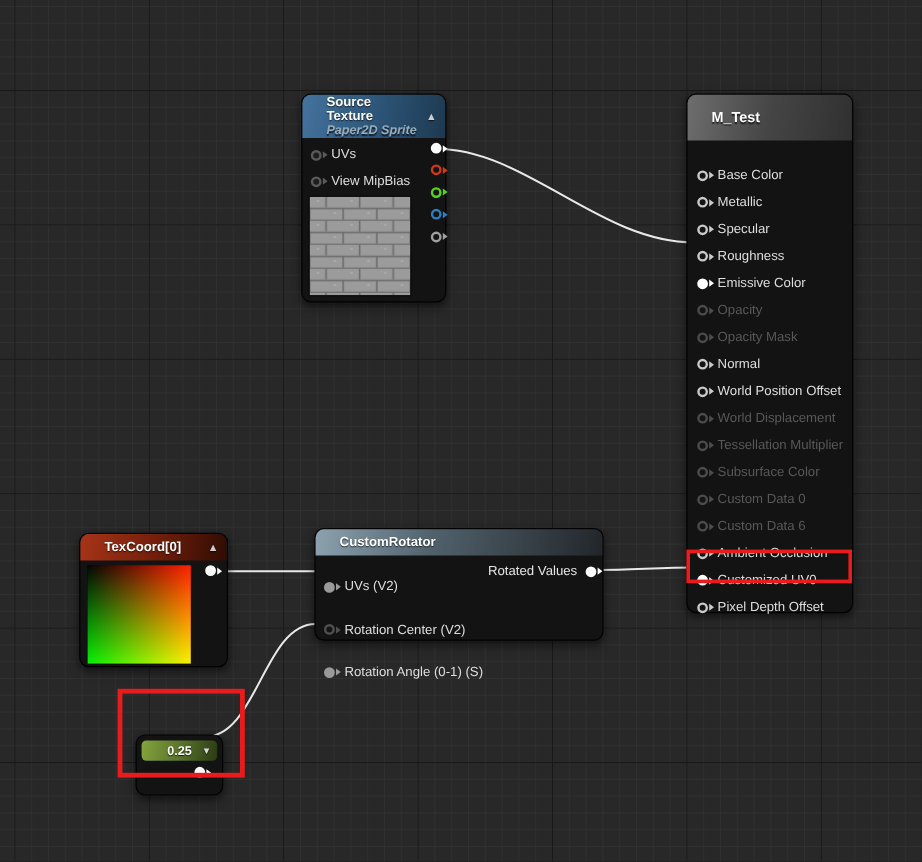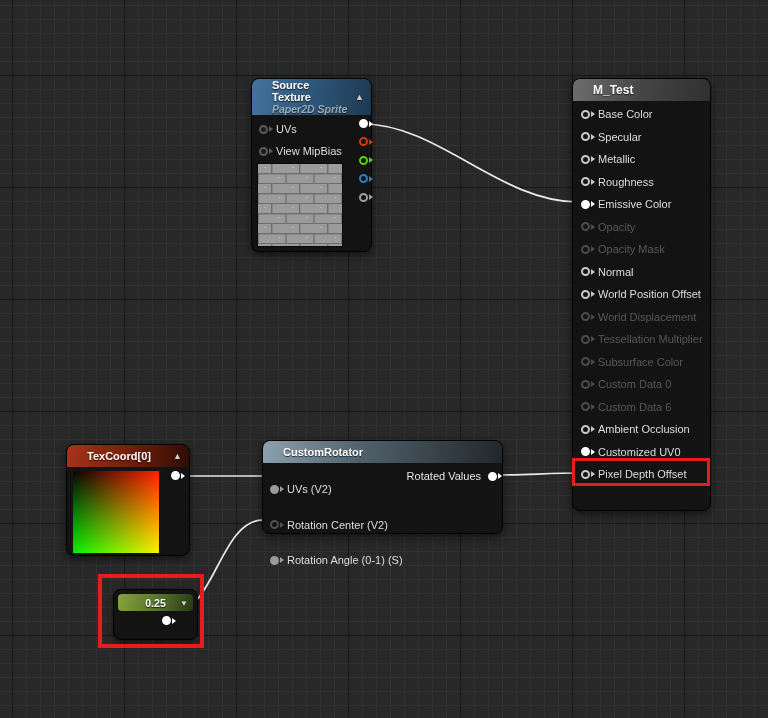--- a/index.html
+++ b/index.html
@@ -57,21 +57,21 @@
   .pin.filled, .state-connected .pin { background:var(--pc,#fff); }
   .state-connected { --pc:#ffffff; }
   .state-enabled   { --pc:#c9c9c9; }
   .state-disabled  { --pc:#4c4c4c; }
   .state-disabled .row-label { color:#585858; }
   .state-unconnected { --pc:#4f4f4f; }
   .rotator-rows .state-connected { --pc:#9a9a9a; }
   .input-dark { --pc:#5a5a5a; }
 
   
-  .mtest-rows { padding-top:2px; }
+  .mtest-rows { padding-top:18px; }
   .mrow { height:22.5px; display:flex; align-items:center; gap:8px; padding-left:8px; }
   .row-label { white-space:nowrap; }
 
   
   .st-rows { padding-top:3px; }
   .strow { height:22px; display:flex; align-items:center; gap:8px; padding-left:7px; }
   .st-outputs { position:absolute; right:3px; top:40px; display:flex; flex-direction:column; gap:9.4px; z-index:3; }
   .st-sub { font-weight:bold; font-style:italic; font-size:10.5px; color:#97adbd; }
   .tex-preview { position:absolute; left:5px; top:84px; width:86px; height:84px; border:1px solid #0a0a0a; }
 
@@ -148,35 +148,35 @@
             <rect x="6" y="3" width="2" height="1" fill="#b8b8b8"></rect>
             <rect x="20" y="13" width="2" height="1" fill="#b8b8b8"></rect>
           </pattern>
         </defs>
         <rect width="84" height="82" fill="url(#brick)"></rect>
       </svg>
     </div>
   </div>
 
   <div class="node" style="left:572px; top:78px; width:139px; height:433px;">
-    <div class="node-header hdr-gray" style="height:22px; border-radius:7px 7px 0 0;">
+    <div class="node-header hdr-gray" style="height:38px; border-radius:7px 7px 0 0;">
       <span style="font-size:12px;">M_Test</span>
     </div>
     <div class="mtest-rows">
         <div class="mrow state-enabled">
     <span class="pin"></span>
     <span class="row-label">Base Color</span>
   </div>
         <div class="mrow state-enabled">
     <span class="pin"></span>
+    <span class="row-label">Metallic</span>
+  </div>
+        <div class="mrow state-enabled">
+    <span class="pin"></span>
     <span class="row-label">Specular</span>
-  </div>
-        <div class="mrow state-enabled">
-    <span class="pin"></span>
-    <span class="row-label">Metallic</span>
   </div>
         <div class="mrow state-enabled">
     <span class="pin"></span>
     <span class="row-label">Roughness</span>
   </div>
         <div class="mrow state-connected">
     <span class="pin"></span>
     <span class="row-label">Emissive Color</span>
   </div>
         <div class="mrow state-disabled">
@@ -256,21 +256,21 @@
     <span class="pin"></span>
     <span class="row-label">Rotation Angle (0-1) (S)</span>
   </div>
       </div>
     <div class="rot-out">
       <span class="out-label">Rotated Values</span>
       <span class="pin filled" style="--pc:#ffffff;"></span>
     </div>
   </div>
 
-  <div class="node" style="left:113px; top:589px; width:85px; height:51px;">
+  <div class="node" style="left:113px; top:612px; width:73px; height:51px;">
     <div class="const-header hdr-green">
       <span>0.25</span>
       <span class="collapse-tri dark">▼</span>
     </div>
     <span class="pin filled abs-pin" style="left:48px; top:26px; --pc:#ffffff;"></span>
   </div>
 
   <div class="highlight-box" style="left:572px; top:458px; width:138px; height:28px; border-width:3px;"></div>
   <div class="highlight-box" style="left:98px; top:574px; width:106px; height:74px; border-width:4px;"></div>
 </div>

